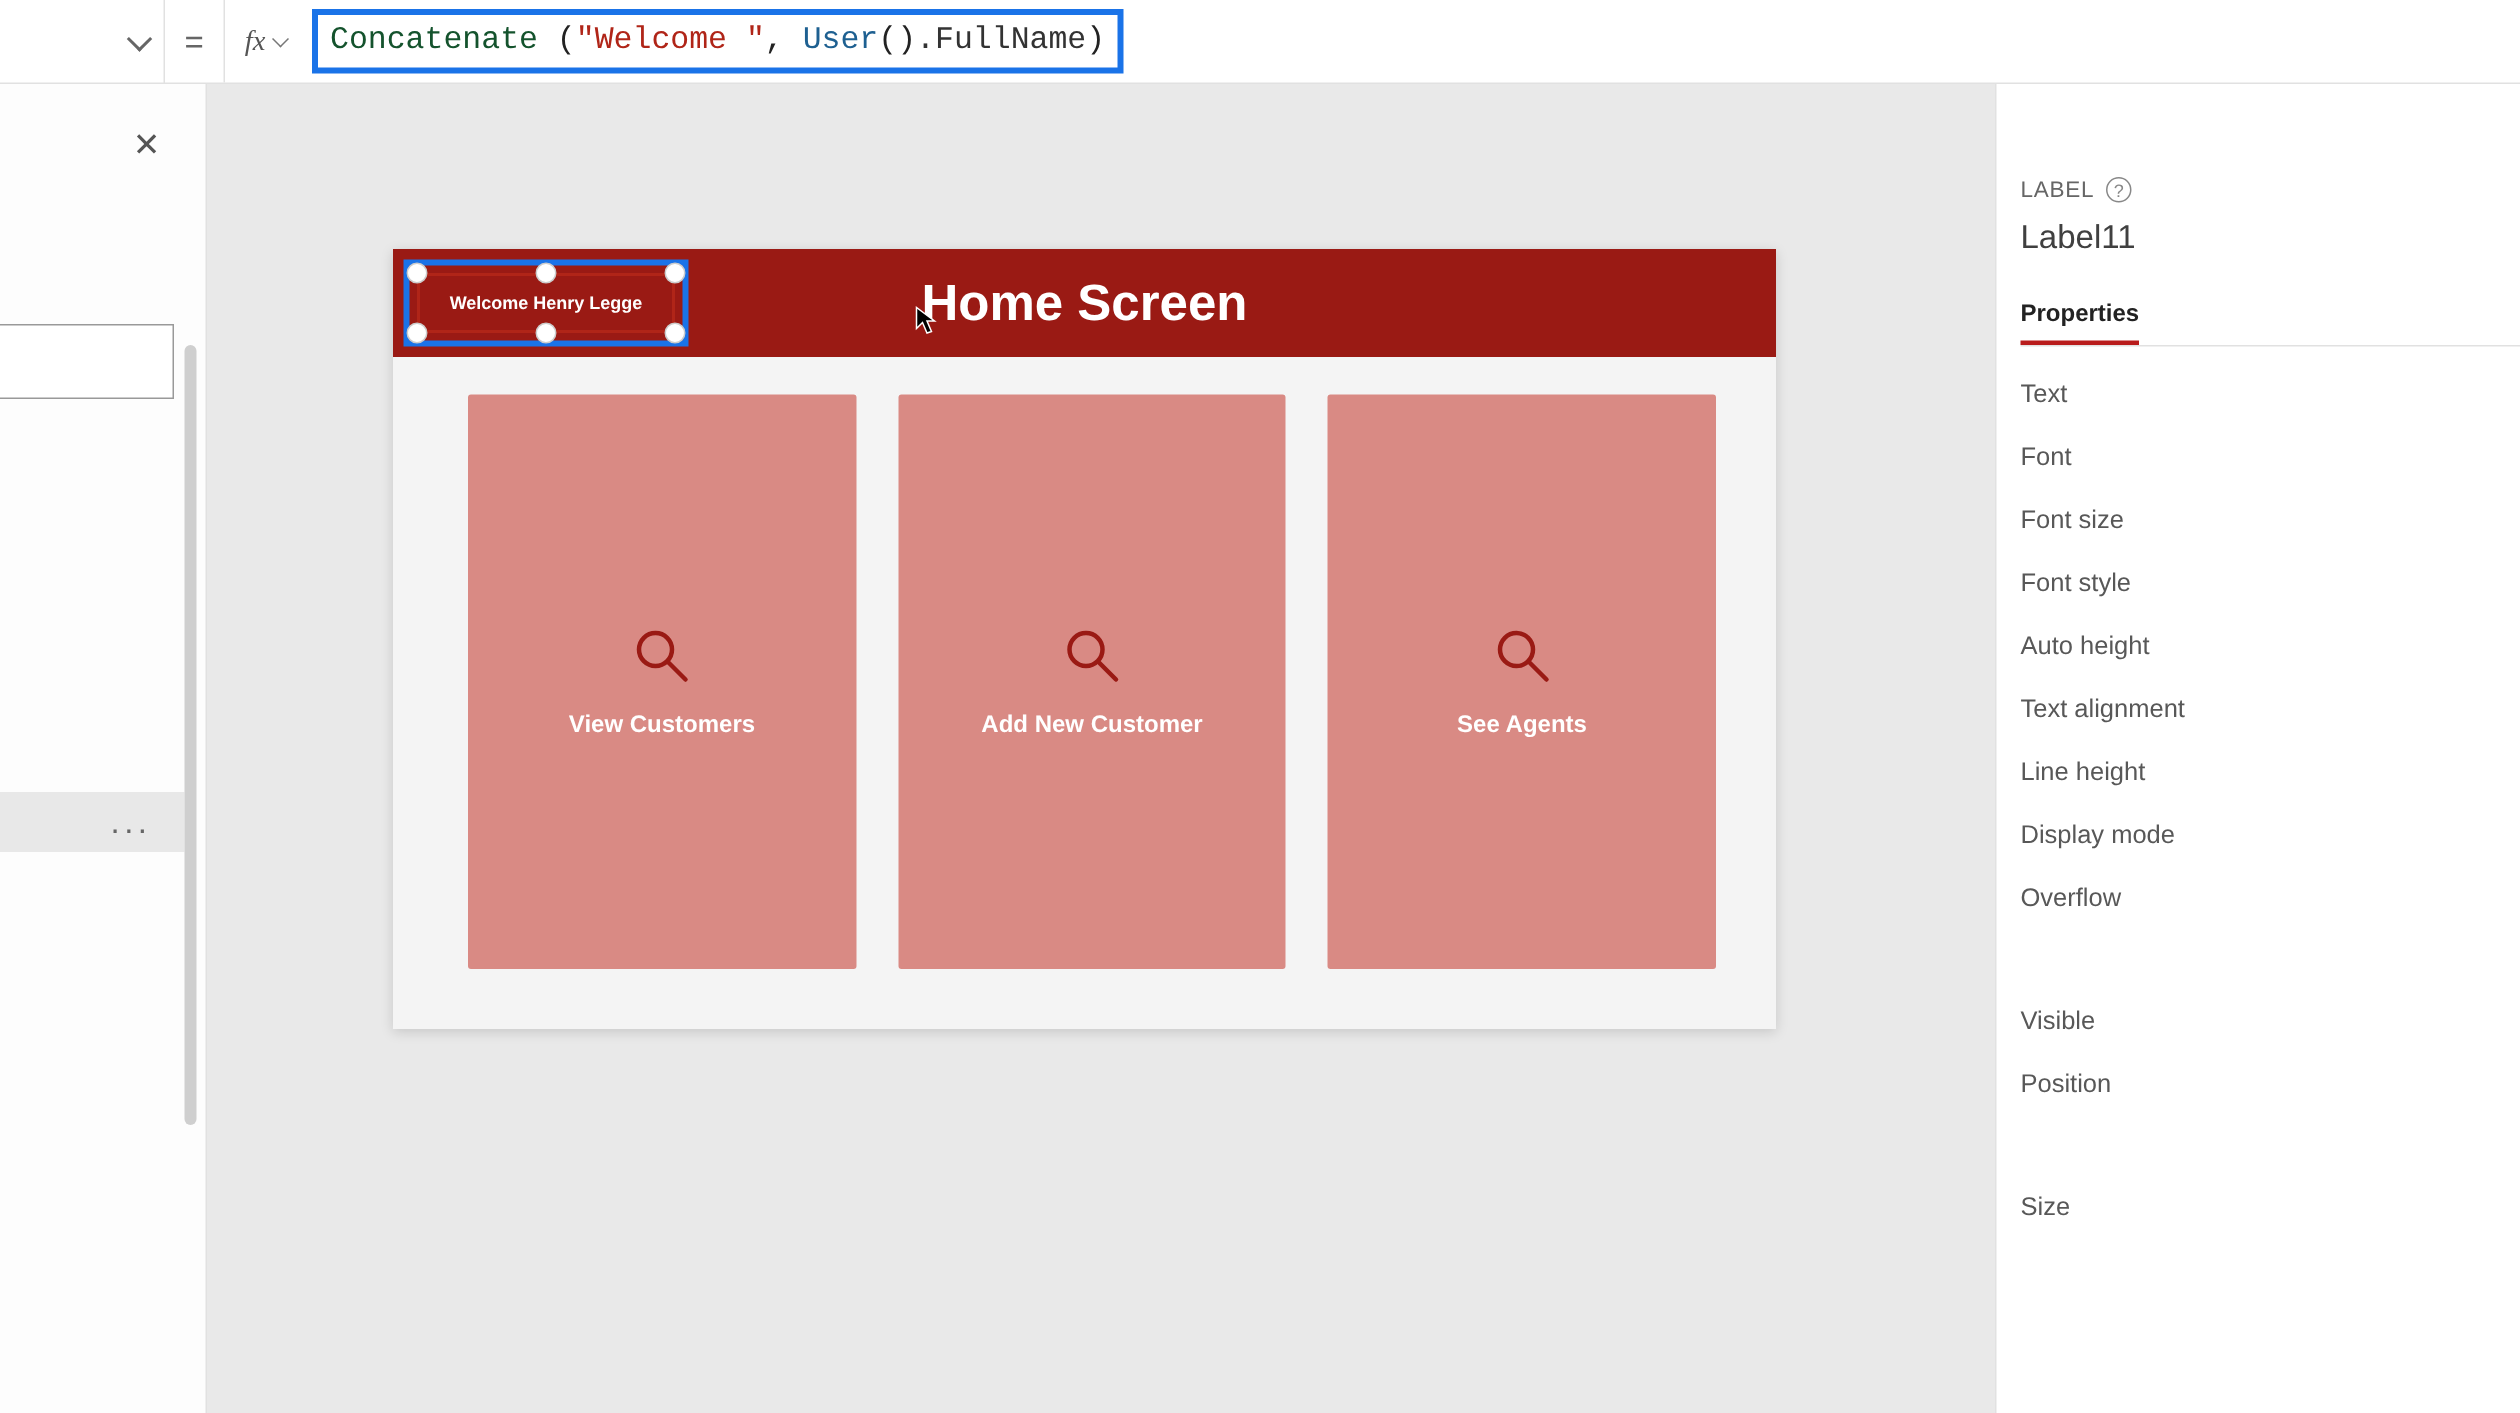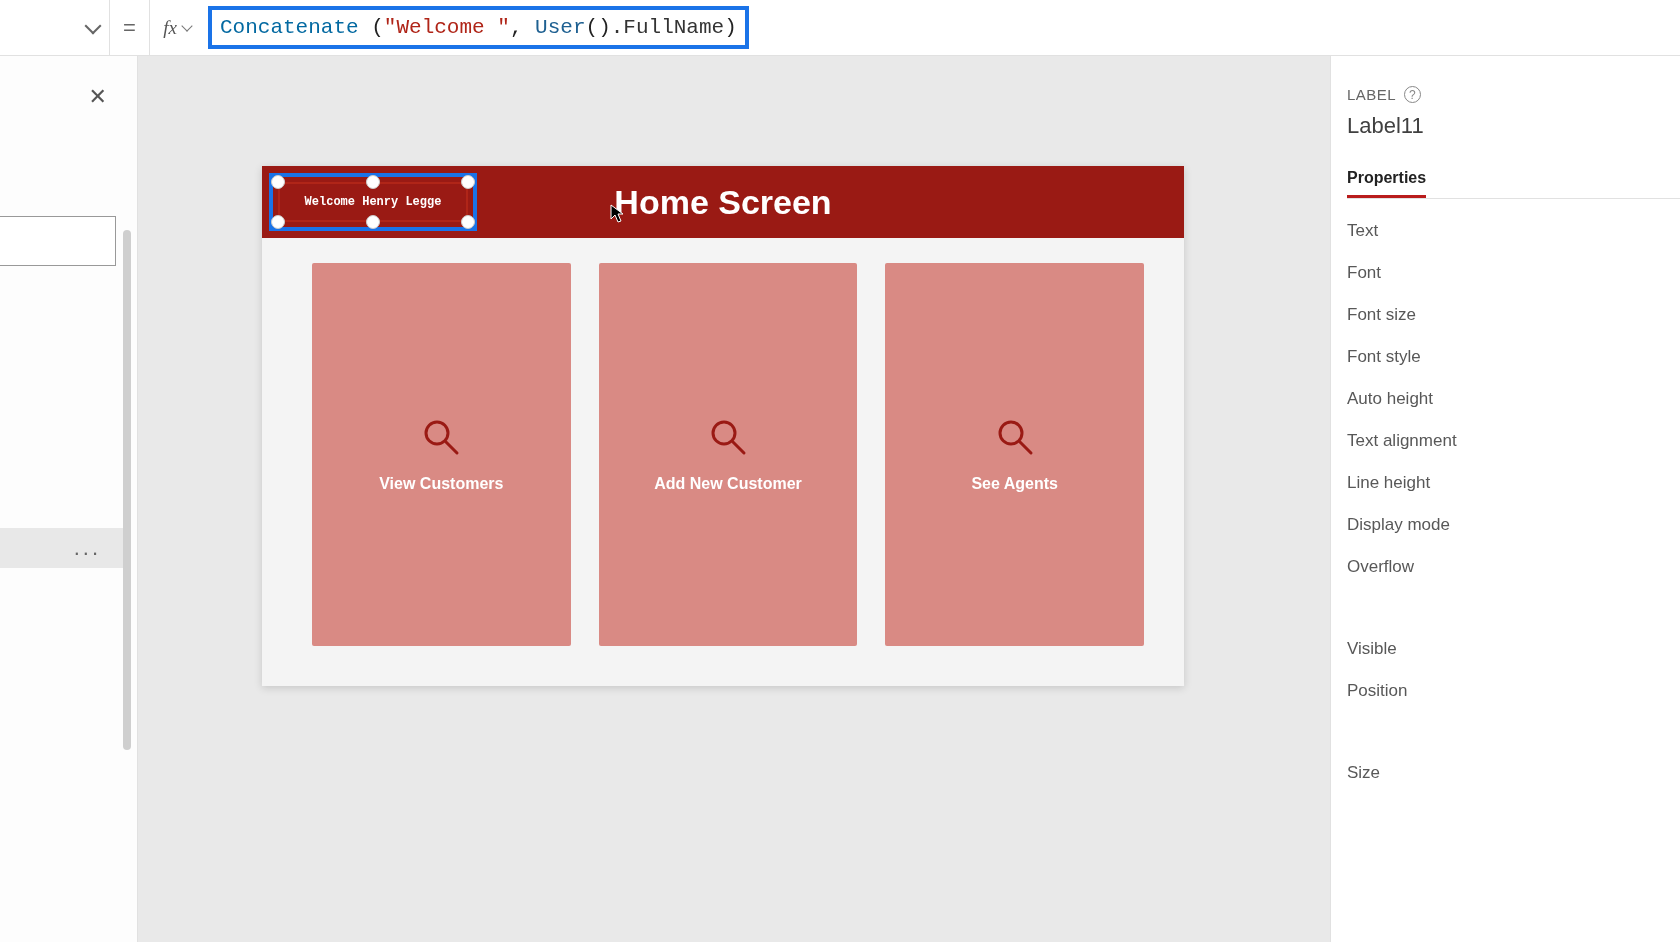--- a/index.html
+++ b/index.html
@@ -76,21 +76,21 @@
       padding-left: 4px;
     }
     .formula-highlight {
       border: 4px solid #1a73e8;
       background: #ffffff;
       padding: 6px 8px;
       font-family: Consolas, "Courier New", monospace;
       font-size: 21px;
       white-space: nowrap;
     }
-    .tok-func { color: #0369a1; }
+    .tok-func { color: #14532d; }
     .tok-paren { color: #222; }
     .tok-str { color: #b02518; }
     .tok-comma { color: #222; }
     .tok-obj { color: #1e6091; }
     .tok-dot { color: #333; }
     .tok-prop { color: #333; }
 
     
     .left-panel {
       position: absolute;
@@ -183,24 +183,23 @@
       width: 0;
       height: 0;
     }
     .cursor-arrow svg { position: absolute; }
 
     
     .selected-box {
       position: absolute;
       left: 7px;
       top: 7px;
-      width: 208px;
+      width: 190px;
       height: 58px;
       border: 4px solid #1a73e8;
-      font-family: Liberation Mono, monospace;
     }
     .selected-inner {
       position: absolute;
       inset: 5px;
       border: 2px solid #b02518;
       display: flex;
       align-items: center;
       justify-content: center;
       color: #ffffff;
       font-size: 12px;
@@ -260,20 +259,21 @@
       border-left: 1px solid #e1e1e1;
       padding: 30px 0 0 16px;
     }
     .panel-label-row {
       display: flex;
       align-items: center;
       gap: 8px;
       color: #666;
       font-size: 15px;
       letter-spacing: 0.5px;
+      margin-top: 32px;
     }
     .help-circle {
       width: 17px;
       height: 17px;
       border: 1.5px solid #888;
       border-radius: 50%;
       display: inline-flex;
       align-items: center;
       justify-content: center;
       font-size: 12px;

